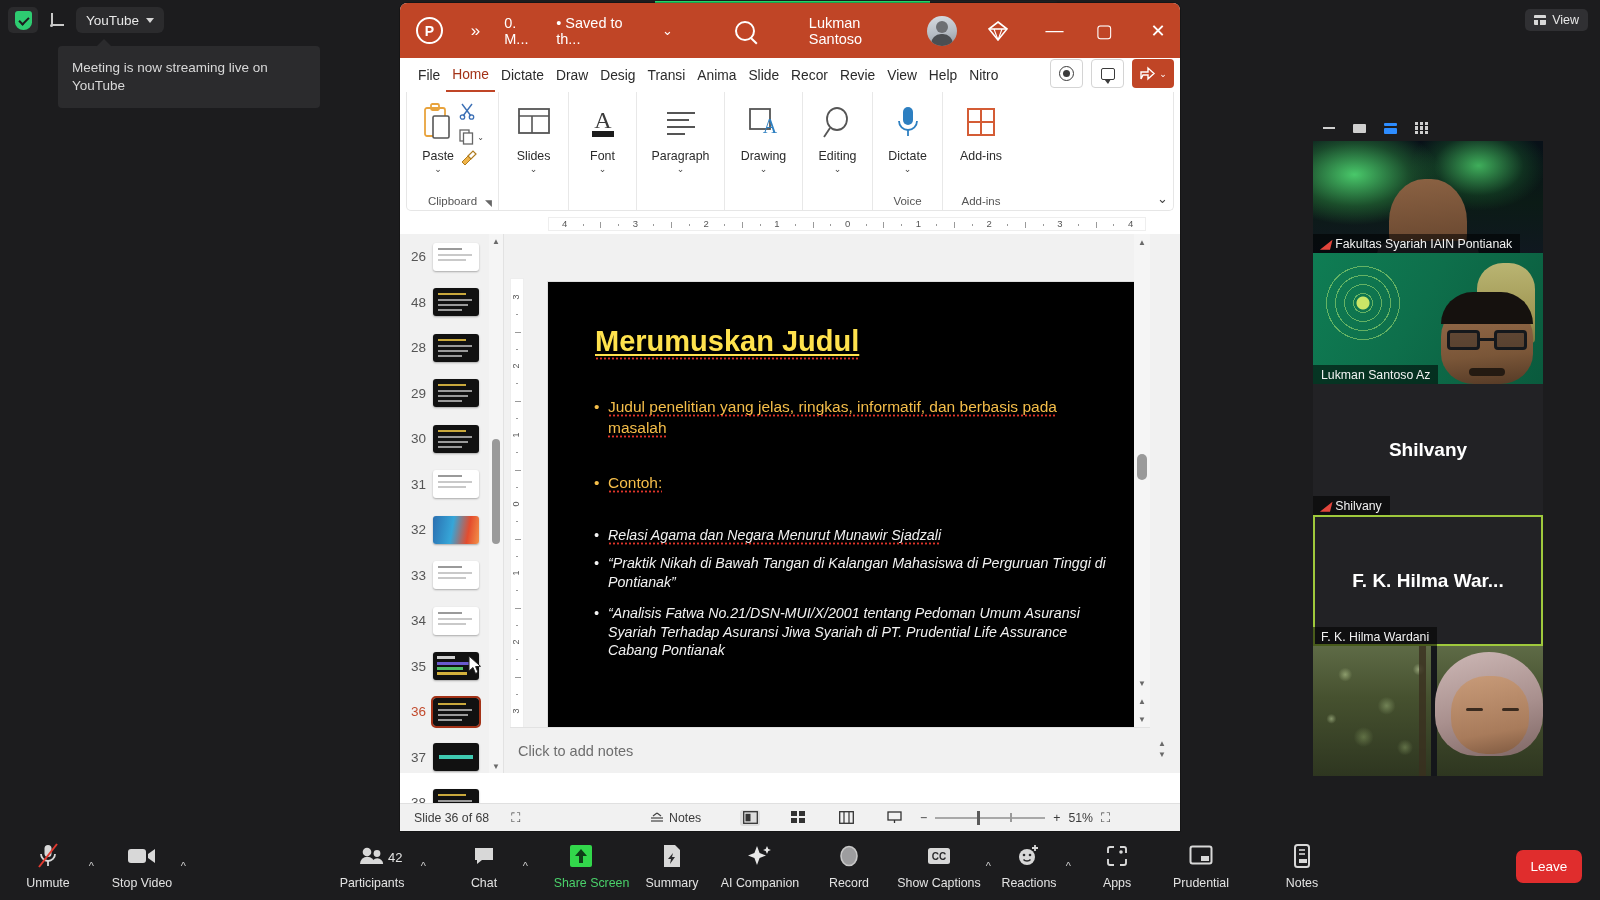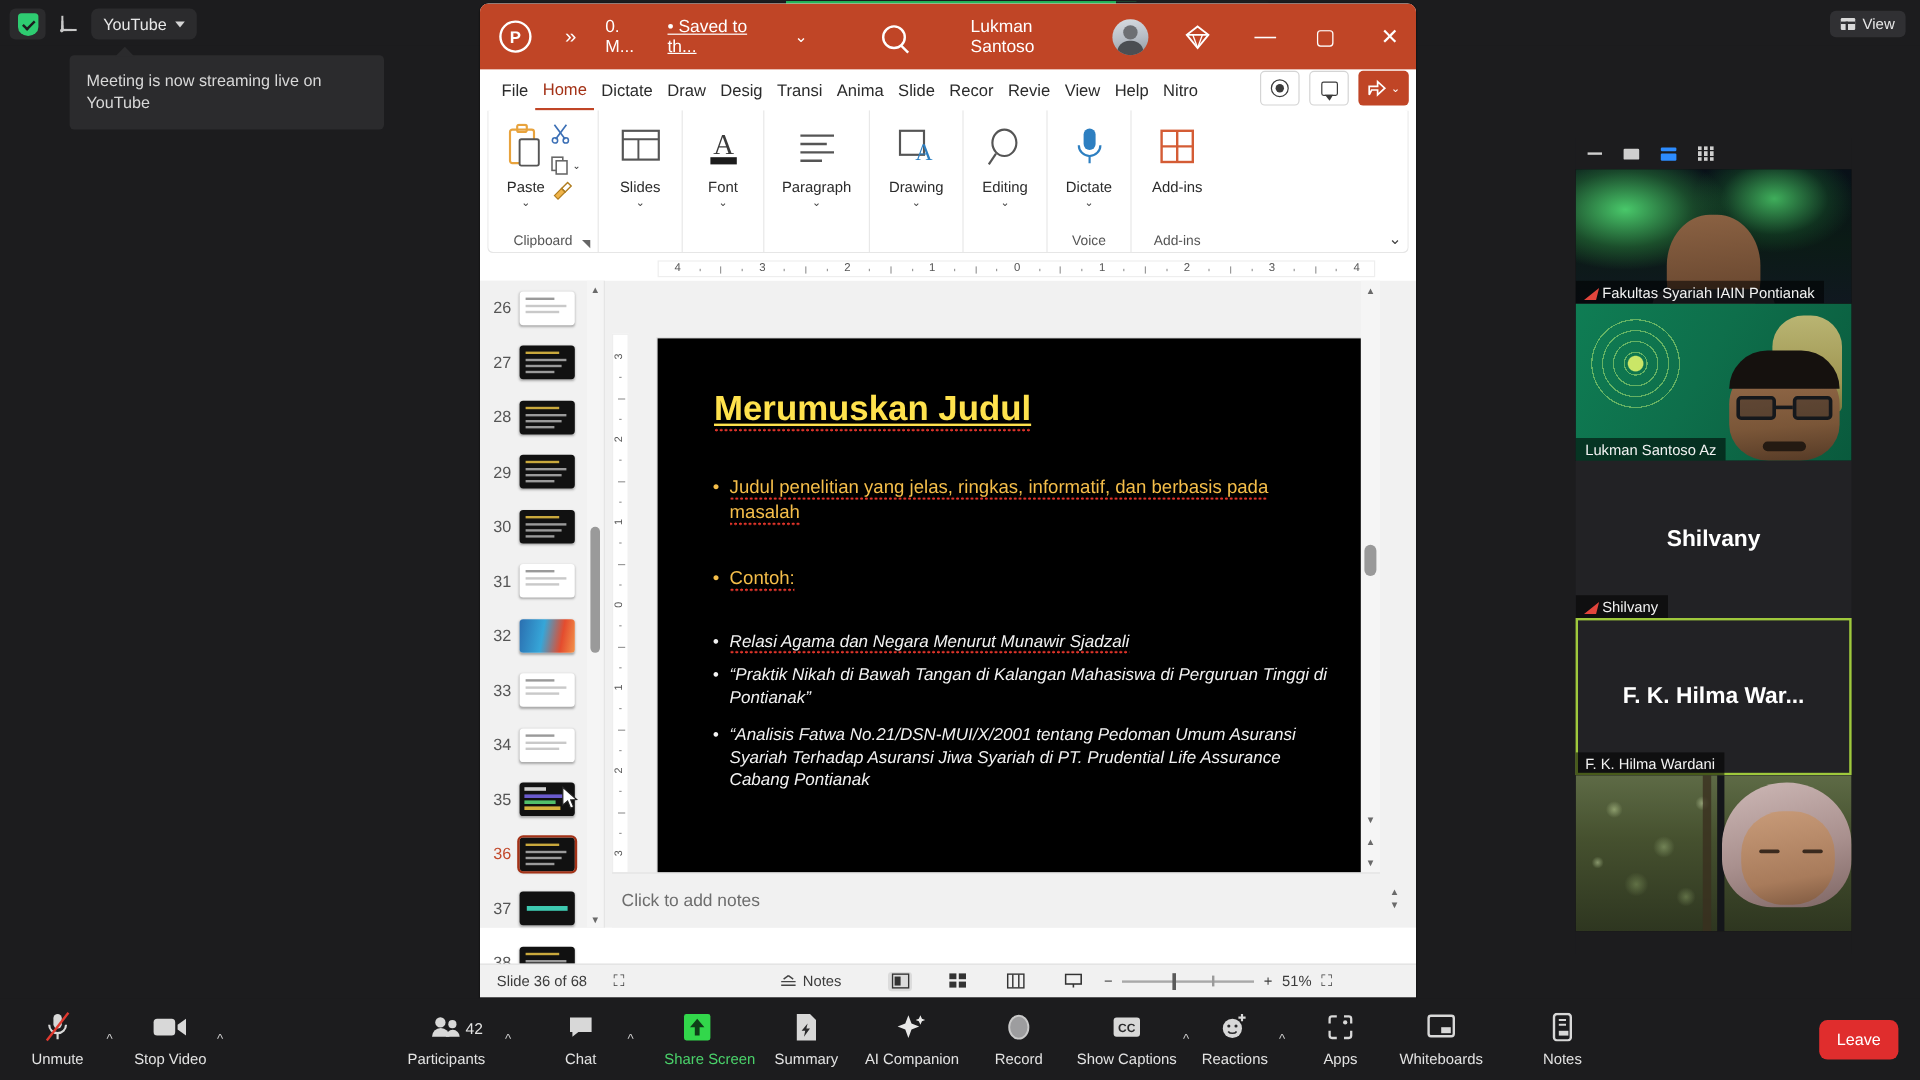--- a/index.html
+++ b/index.html
@@ -38,21 +38,21 @@
   .view-ico { width:12px; height:10px; background:#d8d8d8; position:relative; border-radius:1px; }
   .view-ico::after{content:"";position:absolute;left:0;top:3px;width:12px;height:1.5px;background:#303033;}
   .view-ico::before{content:"";position:absolute;left:4px;top:3px;width:1.5px;height:7px;background:#303033;z-index:2;}
 
   
   .ppt { position:absolute; left:400px; top:3px; width:780px; height:828px; background:#fff; border-radius:7px 7px 0 0; overflow:hidden; box-shadow:0 0 0 1px rgba(0,0,0,.25); }
   .ppt-title { height:55px; background:#c04526; display:flex; align-items:center; padding:0 10px; position:relative; }
   .ppt-logo { width:27px;height:27px; border:2.2px solid #fff; border-radius:50%; color:#fff; font-size:14px; font-weight:bold; display:flex;align-items:center;justify-content:center; margin-left:6px;}
   .ppt-chev { color:#fff; font-size:17px; margin-left:28px; letter-spacing:-2px; }
   .ppt-fname { color:#fff; font-size:14.5px; margin-left:26px; }
-  .ppt-saved { color:#fff; font-size:14.5px; margin-left:12px;text-decoration:underline; }
+  .ppt-saved { color:#fff; font-size:14.5px; margin-left:12px; }
   .ppt-savecaret { margin-left:12px; color:#fff; font-size:13px; }
   .ppt-search { margin-left:62px; width:20px; height:20px; border:2px solid #fff; border-radius:50%; position:relative; }
   .ppt-search::after{content:"";position:absolute;right:-5px;bottom:-3px;width:8px;height:2px;background:#fff;transform:rotate(45deg);}
   .ppt-user { color:#fff; font-size:14.5px; margin-left:54px; }
   .ppt-avatar { width:30px;height:30px;border-radius:50%;margin-left:10px;background:linear-gradient(170deg,#d8dde2 0%,#b6bcc4 55%,#8e959c 100%); position:relative; overflow:hidden;}
   .ppt-avatar::after{content:"";position:absolute;left:9px;top:5px;width:12px;height:12px;border-radius:50%;background:#6d6f73;}
   .ppt-avatar::before{content:"";position:absolute;left:4px;top:18px;width:22px;height:16px;border-radius:10px 10px 0 0;background:#4b4e52;}
   .ppt-dia { margin-left:30px; width:22px;height:22px; position:relative;}
   .ppt-dia svg{display:block;}
   .wc { color:#fff; font-size:18px; display:flex; align-items:center; justify-content:center; }
@@ -467,21 +467,21 @@
         <div class="thumbs-scroll" id="thumbs">
             <div class="th">
               <div class="th-num">26</div>
               <div class="th-img white">
                 <div style="position:absolute;left:5px;top:5px;width:24px;height:2px;background:#9a9a9a"></div>
                 <div style="position:absolute;left:5px;top:11px;width:34px;height:2px;background:#c9c9c9"></div>
                 <div style="position:absolute;left:5px;top:16px;width:28px;height:2px;background:#c9c9c9"></div>
               </div>
             </div>
             <div class="th">
-              <div class="th-num">27</div>
+              <div class="th-num">48</div>
               <div class="th-img">
                 <div style="position:absolute;left:5px;top:5px;width:28px;height:2px;background:#c9a83c"></div>
                 <div style="position:absolute;left:5px;top:11px;width:34px;height:2px;background:#9a9a9a"></div>
                 <div style="position:absolute;left:5px;top:16px;width:30px;height:2px;background:#9a9a9a"></div>
                 <div style="position:absolute;left:5px;top:21px;width:24px;height:2px;background:#9a9a9a"></div>
               </div>
             </div>
             <div class="th">
               <div class="th-num">28</div>
               <div class="th-img">
@@ -913,21 +913,21 @@
       <span class="zi-lbl">Apps</span>
     </div>
 
     <div class="zitem" style="left:1155px">
       <span class="zi-ico">
         <svg width="24" height="22" viewBox="0 0 24 22">
             <rect x="1.5" y="1.5" width="21" height="17" rx="2" fill="none" stroke="#d8d8d8" stroke-width="2"></rect>
             <rect x="12" y="11" width="8" height="5" fill="#d8d8d8"></rect>
           </svg>
       </span>
-      <span class="zi-lbl">Whiteboards</span>
+      <span class="zi-lbl">Prudential</span>
     </div>
 
     <div class="zitem" style="left:1256px">
       <span class="zi-ico">
         <svg width="20" height="24" viewBox="0 0 20 24">
             <rect x="3" y="1" width="14" height="22" rx="2.5" fill="none" stroke="#d8d8d8" stroke-width="2"></rect>
             <line x1="7" y1="6" x2="13" y2="6" stroke="#d8d8d8" stroke-width="1.6"></line>
             <line x1="7" y1="10" x2="13" y2="10" stroke="#d8d8d8" stroke-width="1.6"></line>
             <rect x="7" y="15" width="8" height="4" fill="#d8d8d8"></rect>
           </svg>

